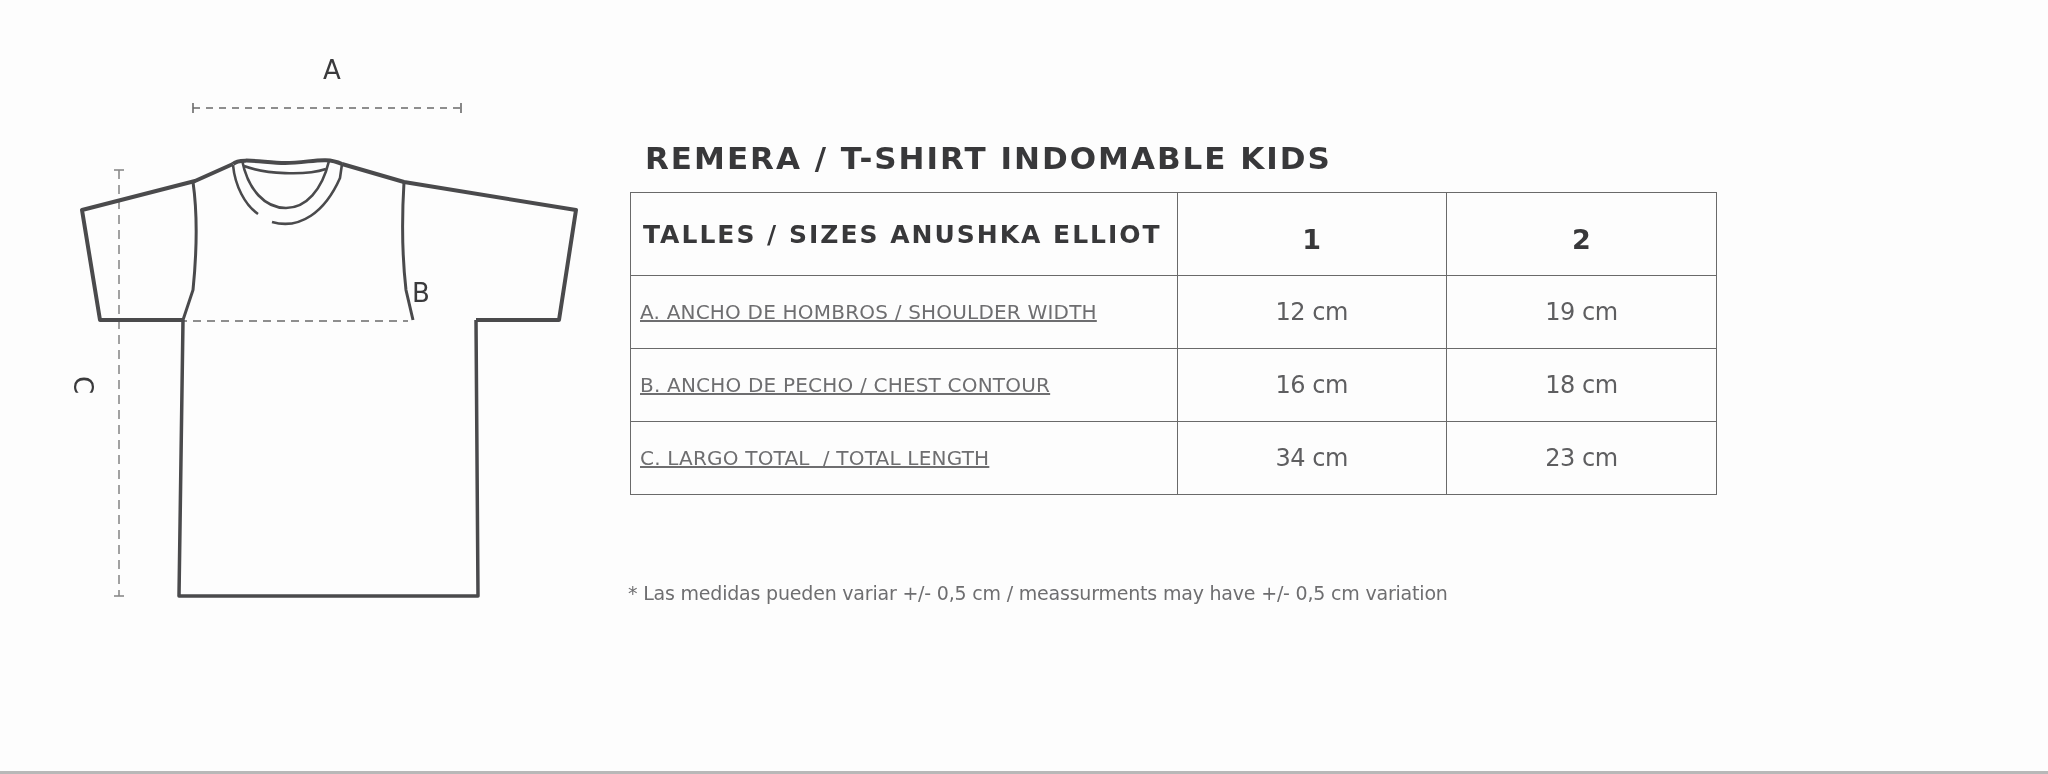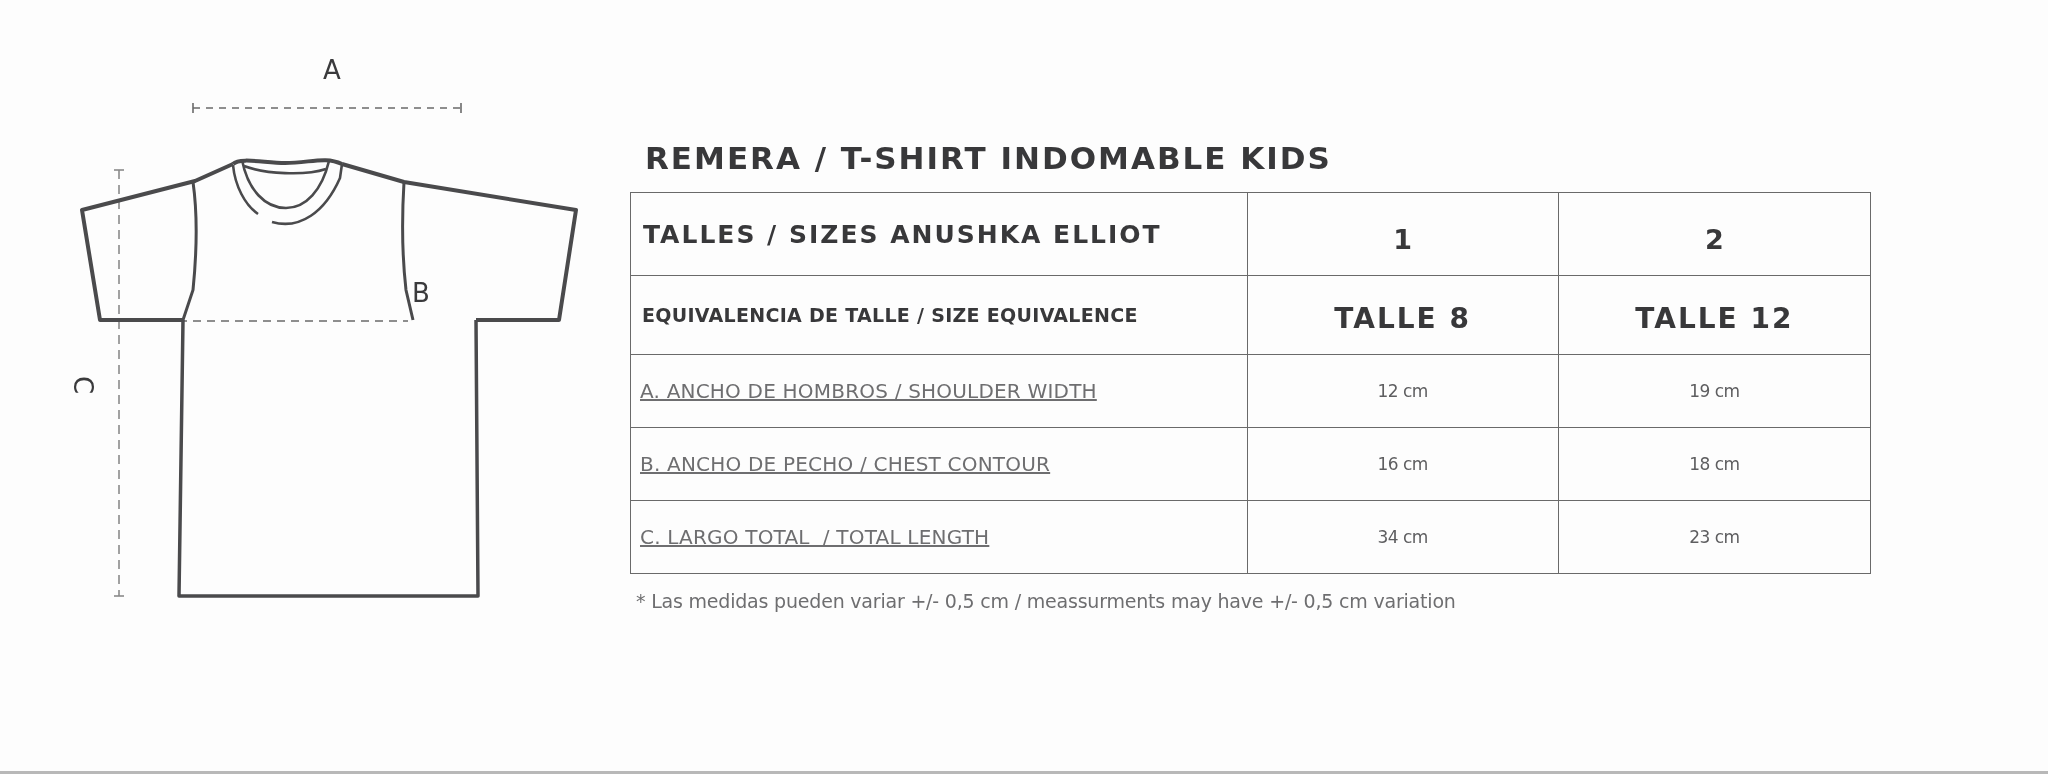--- a/index.html
+++ b/index.html
@@ -59,21 +59,21 @@
       font-size: 31px;
       letter-spacing: 2px;
       color: #38383a;
       white-space: nowrap;
     }
     table.size-table {
       position: absolute;
       left: 630px;
       top: 192px;
       border-collapse: collapse;
-      width: 1241px;
+      width: 1087px;
     }
     table.size-table td {
       border: 1.5px solid #6a6a6a;
       height: 72px;
       padding: 0;
       vertical-align: middle;
     }
     table.size-table tr.row-sep td {
       border-top-color: #9c9c9c;
     }
@@ -115,21 +115,21 @@
       padding-left: 9px !important;
       font-size: 20px;
       font-weight: normal;
       color: #6e6e70;
       letter-spacing: 0.2px;
       white-space: nowrap;
       text-decoration: underline;
     }
     .measure-val {
       text-align: center;
-      font-size: 17px;
+      font-size: 24px;
       font-weight: normal;
       color: #5e5e60;
       letter-spacing: -0.5px;
     }
     .footnote {
       position: absolute;
       left: 628px;
       top: 582px;
       font-family: "DejaVu Sans", sans-serif;
       font-size: 19px;
@@ -188,38 +188,33 @@
 
 <h1 class="title" style="margin:16px;">REMERA / T-SHIRT INDOMABLE KIDS</h1>
 
 <table class="size-table">
   <tbody>
       <tr>
     <td class="col-label head-label">TALLES / SIZES ANUSHKA ELLIOT</td>
     <td class="col-s1 size-num">1</td>
     <td class="col-s2 size-num">2</td>
   </tr>
-  <tr class="row-sep">
-    <td class="equiv-label">EQUIVALENCIA DE TALLE / SIZE EQUIVALENCE</td>
-    <td class="size-equiv">TALLE 8</td>
-    <td class="size-equiv">TALLE 12</td>
-  </tr>
   <tr>
     <td class="measure-label">A. ANCHO DE HOMBROS / SHOULDER WIDTH</td>
     <td class="measure-val">12 cm</td>
     <td class="measure-val">19 cm</td>
   </tr>
   <tr>
     <td class="measure-label">B. ANCHO DE PECHO / CHEST CONTOUR</td>
     <td class="measure-val">16 cm</td>
     <td class="measure-val">18 cm</td>
   </tr>
   <tr>
     <td class="measure-label" style="white-space: pre;">C. LARGO TOTAL  / TOTAL LENGTH</td>
     <td class="measure-val">34 cm</td>
     <td class="measure-val">23 cm</td>
   </tr>
 </tbody>
   </table>
 
-<p class="footnote" style="margin:8px;">* Las medidas pueden variar +/- 0,5 cm / meassurments may have +/- 0,5 cm variation</p>
+<p class="footnote" style="margin:0;">* Las medidas pueden variar +/- 0,5 cm / meassurments may have +/- 0,5 cm variation</p>
 
 <div class="bottom-rule"></div>
 
 </body></html>

